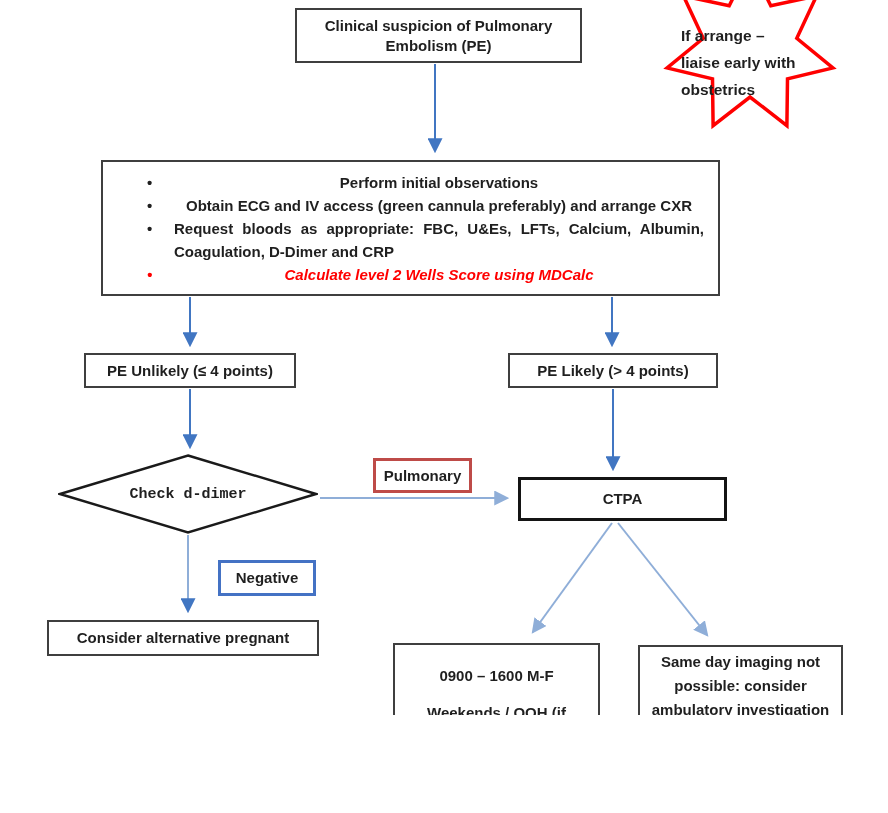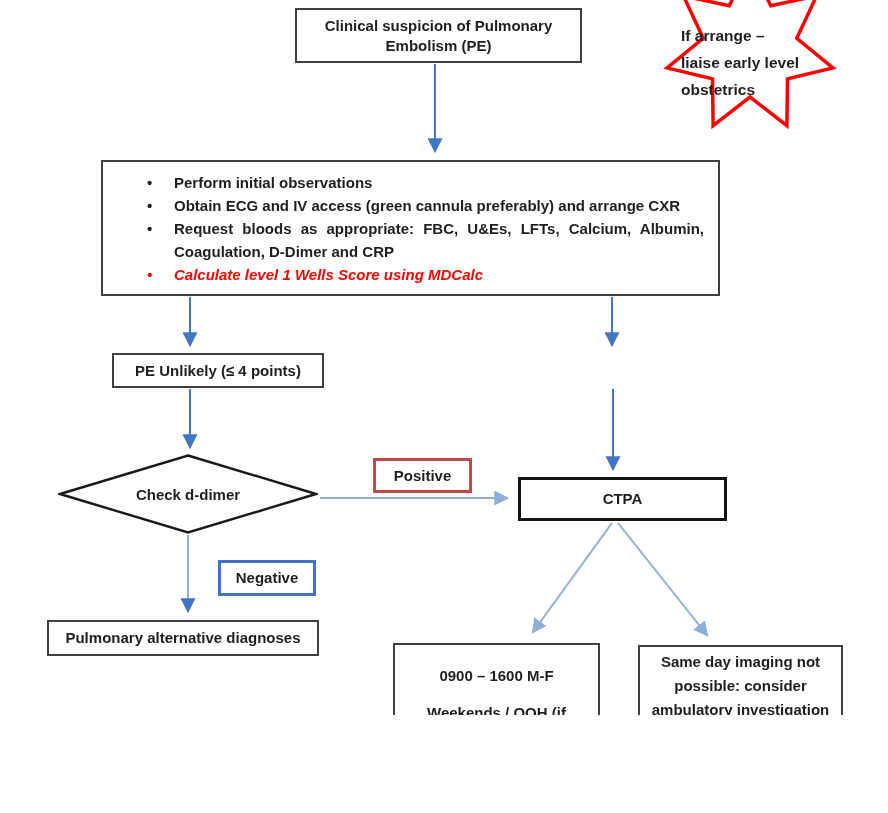--- a/index.html
+++ b/index.html
@@ -11,38 +11,38 @@
   .node {
     position:absolute; background:#ffffff; border:2px solid #3f3f3f;
     box-sizing:border-box; display:flex; align-items:center; justify-content:center;
     text-align:center; font-size:15px; line-height:20px;
   }
   .title-box   { left:295px; top:8px;   width:287px; height:55px; }
   .big-box     { left:101px; top:160px; width:619px; height:136px;
                  display:block; text-align:left; padding:9px 14px 0 44px; }
   .bullet      { display:flex; line-height:23px; }
   .bullet .dot { width:8px; margin-right:19px; flex:none; }
-  .bullet-text { flex:1; }
+  .bullet-text { flex:1;text-align:center; }
   .bullet-text.justify { text-align:justify; }
   .bullet.red  { color:#FF0000; font-style:italic; }
-  .pe-unlikely { left:112px;  top:353px; width:212px; height:35px; }
+  .pe-unlikely { left:84px;  top:353px; width:212px; height:35px; }
   .pe-likely   { left:508px; top:353px; width:210px; height:35px; }
   .positive    { left:373px; top:458px; width:99px;  height:35px; border:3px solid #BE4B48; }
   .ctpa        { left:518px; top:477px; width:209px; height:44px; border:3px solid #141414; }
   .negative    { left:218px; top:560px; width:98px;  height:36px; border:3px solid #4472C4; }
   .alternative { left:47px;  top:620px; width:272px; height:36px; }
   .radiology   { left:393px; top:643px; width:207px; height:145px;
                  display:block; padding-top:19px; line-height:24px; }
   .radiology p { margin:0 0 13px 0; }
   .ambulatory  { left:638px; top:645px; width:205px; height:130px;
                  padding:16px 6px; line-height:24px; }
   .diamond-wrap { position:absolute; left:58px; top:454px; width:260px; height:80px; }
   .diamond-wrap svg { position:absolute; left:0; top:0; }
   .diamond-label { position:absolute; inset:0; display:flex; align-items:center;
-                 justify-content:center; font-size:15px; }
+                 justify-content:center; font-size:15px;font-family:Liberation Mono, monospace; }
   .star-wrap   { position:absolute; left:650px; top:-36px; width:200px; height:172px; }
   .star-wrap svg { position:absolute; left:0; top:0; }
   .star-text   { position:absolute; left:31px; top:58px; width:150px;
                  font-size:15.5px; line-height:27px; text-align:left; }
   .arrows      { position:absolute; left:0; top:0; pointer-events:none; }
 </style>
 </head>
 <body>
 
 <div class="canvas">
@@ -70,68 +70,71 @@
   <div class="node title-box">
     <span>Clinical suspicion of Pulmonary Embolism (PE)</span>
   </div>
 
   <div class="star-wrap">
     <svg width="200" height="172" viewBox="0 0 200 172">
       <polygon points="100,0 120.8,41.7 166.5,32 146.8,74.3 182.9,103.9 137.5,114.9 136.9,161.6 100,133 63.1,161.6 62.5,114.9 17.1,103.9 53.2,74.3 33.5,32 79.2,41.7" fill="#ffffff" stroke="#FF0000" stroke-width="3.5"></polygon>
     </svg>
     <div class="star-text">
       <div>If arrange –</div>
-      <div>liaise early level</div>
+      <div>liaise early with</div>
       <div>obstetrics</div>
     </div>
   </div>
 
   <div class="node big-box">
     <div class="bullet">
       <span class="dot">•</span>
       <span class="bullet-text">Perform initial observations</span>
     </div>
     <div class="bullet">
       <span class="dot">•</span>
       <span class="bullet-text">Obtain ECG and IV access (green cannula preferably) and arrange CXR</span>
     </div>
     <div class="bullet">
       <span class="dot">•</span>
       <span class="bullet-text justify">Request bloods as appropriate: FBC, U&amp;Es, LFTs, Calcium, Albumin, Coagulation, D-Dimer and CRP</span>
     </div>
     <div class="bullet red">
       <span class="dot">•</span>
-      <span class="bullet-text">Calculate level 1 Wells Score using MDCalc</span>
+      <span class="bullet-text">Calculate level 2 Wells Score using MDCalc</span>
     </div>
   </div>
 
   <div class="node pe-unlikely">
     <span>PE Unlikely (≤ 4 points)</span>
+  </div>
+  <div class="node pe-likely">
+    <span>PE Likely (&gt; 4 points)</span>
   </div>
 
   <div class="diamond-wrap">
     <svg width="260" height="80" viewBox="0 0 260 80">
       <polygon points="130,1.5 258,40 130,78.5 2,40" fill="#ffffff" stroke="#1a1a1a" stroke-width="2.4"></polygon>
     </svg>
     <div class="diamond-label">Check d-dimer</div>
   </div>
 
   <div class="node positive">
-    <span>Positive</span>
+    <span>Pulmonary</span>
   </div>
   <div class="node ctpa">
     <span>CTPA</span>
   </div>
 
   <div class="node negative">
     <span>Negative</span>
   </div>
 
   <div class="node alternative">
-    <span>Pulmonary alternative diagnoses</span>
+    <span>Consider alternative pregnant</span>
   </div>
 
   <div class="node radiology">
     <p>0900 – 1600 M-F</p>
     <p>Weekends / OOH (if consider with Medical consultant) discuss with Duty Radiologist on-call</p>
   </div>
 
   <div class="node ambulatory">
     <span>Same day imaging not possible: consider ambulatory investigation for PE – see exclusion criteria (page 2)</span>
   </div>

